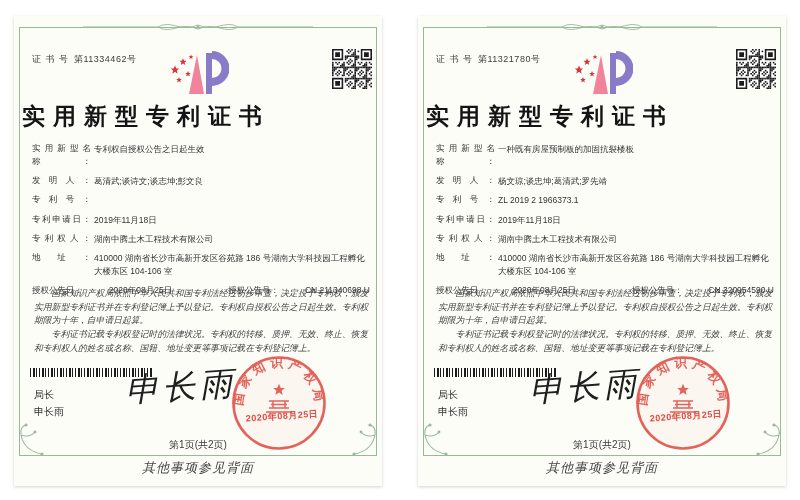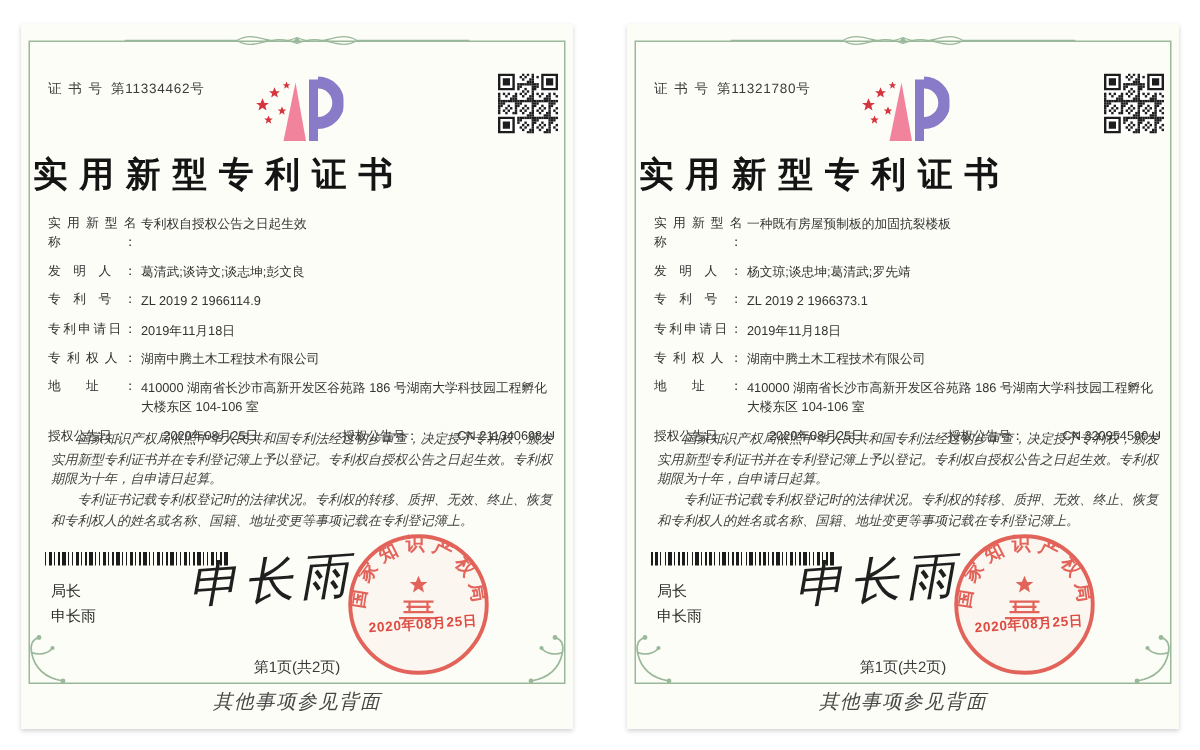--- a/index.html
+++ b/index.html
@@ -316,21 +316,20 @@
       <div class="field">
           <span class="lbl">实用新型名称：</span>
           <span class="val">专利权自授权公告之日起生效</span>
         </div>
       <div class="field">
           <span class="lbl">发明人：</span>
           <span class="val">葛清武;谈诗文;谈志坤;彭文良</span>
         </div>
       <div class="field">
           <span class="lbl">专利号：</span>
-          <span class="val">ZL 2019 2 1966114.9</span>
         </div>
       <div class="field">
           <span class="lbl">专利申请日：</span>
           <span class="val">2019年11月18日</span>
         </div>
       <div class="field">
           <span class="lbl">专利权人：</span>
           <span class="val">湖南中腾土木工程技术有限公司</span>
         </div>
       <div class="field">

